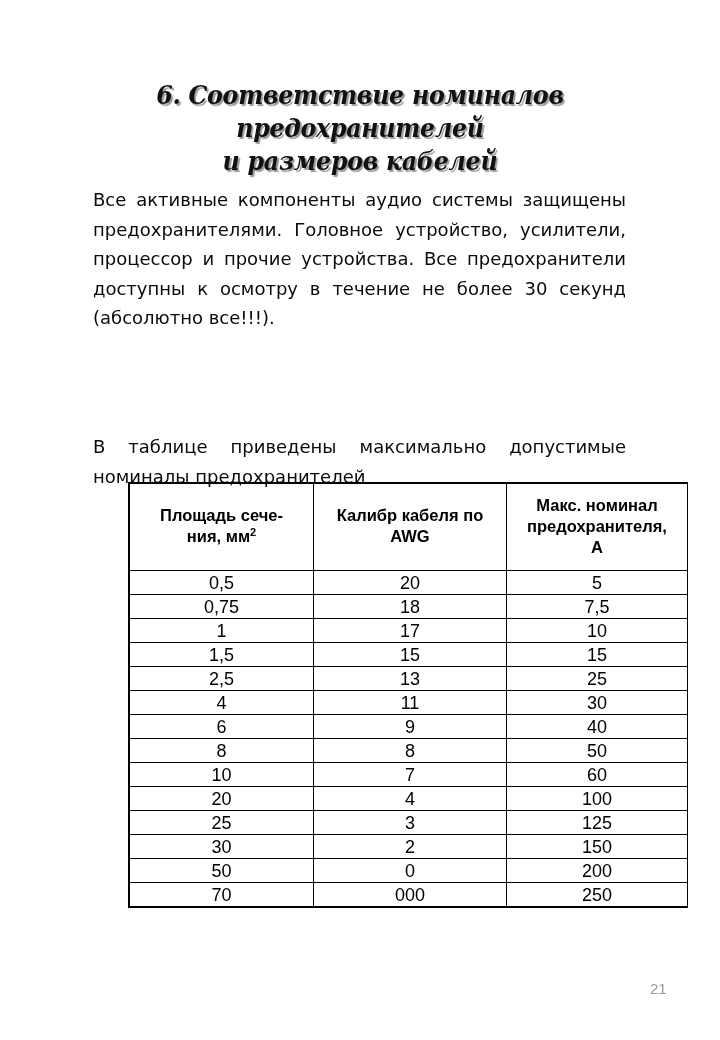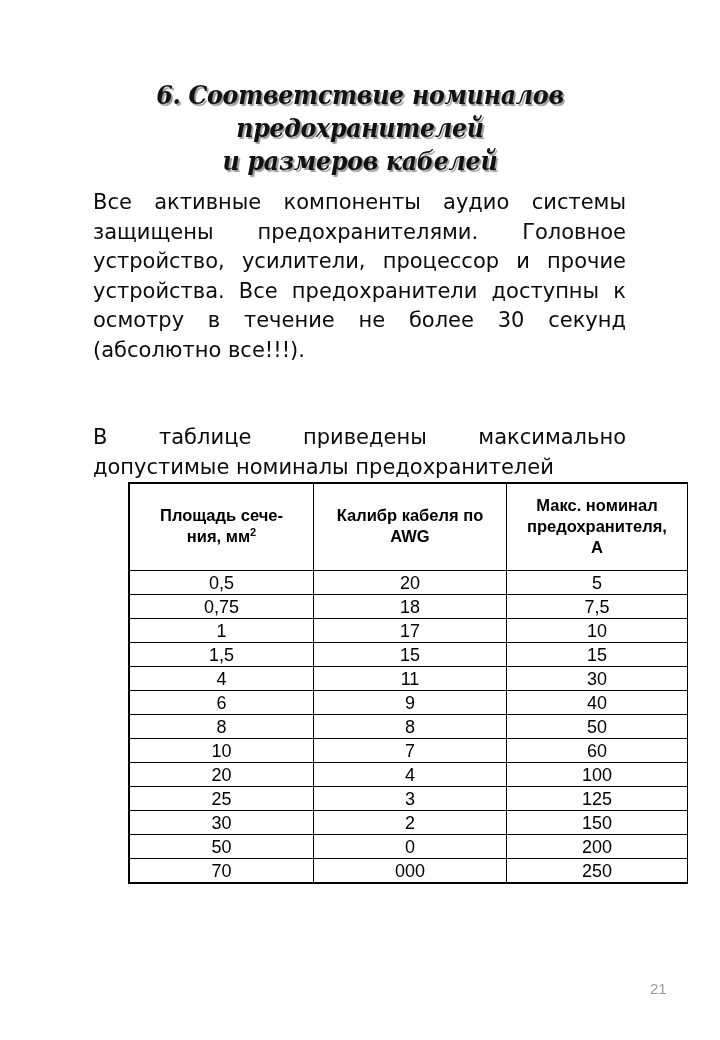--- a/index.html
+++ b/index.html
@@ -40,34 +40,34 @@
     text-shadow: 2px 2px 1px rgba(120,120,120,0.75);
     transform: scaleX(0.93);
     transform-origin: center top;
     white-space: pre-line;
   }
 
   
   .para {
     position: absolute;
     font-family: "DejaVu Sans", sans-serif;
-    font-size: 21px;
+    font-size: 18px;
     line-height: 29.5px;
     color: #0b0b0b;
     text-align: justify;
     text-justify: inter-word;
   }
   .para-1 {
     left: 93px;
     top: 167px;
     width: 533px;
   }
   .para-2 {
     left: 93px;
-    top: 402px;
+    top: 414px;
     width: 533px;
   }
 
   
   .table-wrap {
     position: absolute;
     left: 101px;
     top: 483px;
     width: 558px;
     margin-left: 28px;
@@ -185,20 +185,25 @@
             <td>1</td>
             <td>17</td>
             <td>10</td>
           </tr>
           <tr>
             <td>1,5</td>
             <td>15</td>
             <td>15</td>
           </tr>
           <tr>
+            <td>2,5</td>
+            <td>13</td>
+            <td>25</td>
+          </tr>
+          <tr>
             <td>4</td>
             <td>11</td>
             <td>30</td>
           </tr>
           <tr>
             <td>6</td>
             <td>9</td>
             <td>40</td>
           </tr>
           <tr>

